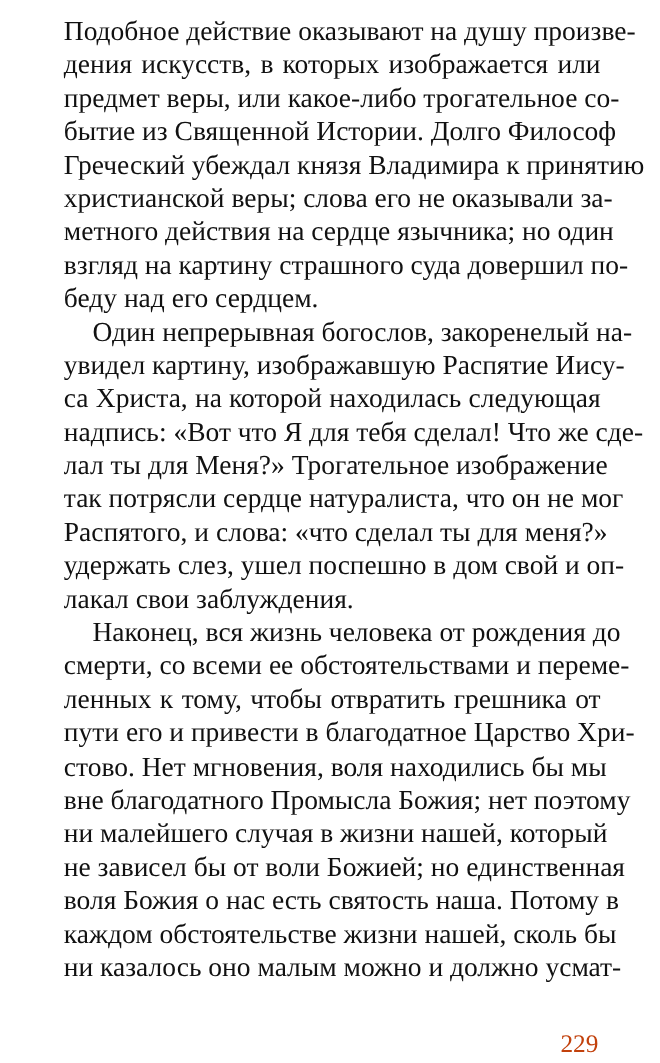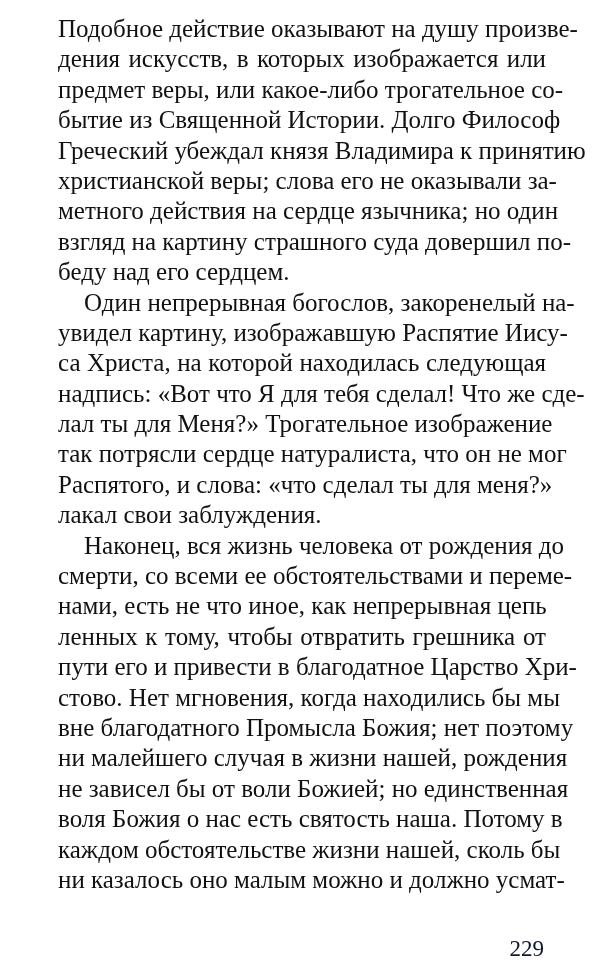--- a/index.html
+++ b/index.html
@@ -7,21 +7,21 @@
   .page {
     position:absolute; left:58px; top:14px; width:488px;
     font-family:"Liberation Serif", serif; font-size:25px; color:#111;
     line-height:30.4px;
   }
   .line { display:block; white-space:nowrap; text-align:justify; text-align-last:justify; height:30.4px; }
   .line.last { text-align-last:left; }
   .line.indent { padding-left:26px; }
   .page-number {
     position:absolute; right:56px; top:936px;
-    font-family:"Liberation Serif", serif; font-size:23px; color:#0f172a;
+    font-family:"Liberation Serif", serif; font-size:23px; color:#c2410c;
   }
 </style>
 </head>
 <body>
 
 <div class="page">
   <div>
     <span class="line">Подобное действие оказывают на душу произве-</span>
     <span class="line">дения искусств, в которых изображается или</span>
     <span class="line">предмет веры, или какое-либо трогательное со-</span>
@@ -33,31 +33,31 @@
     <span class="line last">беду над его сердцем.</span>
   </div>
   <div>
     <span class="line indent">Один непрерывная богослов, закоренелый на-</span>
     <span class="line">увидел картину, изображавшую Распятие Иису-</span>
     <span class="line">са Христа, на которой находилась следующая</span>
     <span class="line">надпись: «Вот что Я для тебя сделал! Что же сде-</span>
     <span class="line">лал ты для Меня?» Трогательное изображение</span>
     <span class="line">так потрясли сердце натуралиста, что он не мог</span>
     <span class="line">Распятого, и слова: «что сделал ты для меня?»</span>
+    <span class="line">удержать слез, ушел поспешно в дом свой и оп-</span>
     <span class="line last">лакал свои заблуждения.</span>
   </div>
   <div>
     <span class="line indent">Наконец, вся жизнь человека от рождения до</span>
     <span class="line">смерти, со всеми ее обстоятельствами и переме-</span>
-    <span class="line">нами, есть не что иное, как непрерывная цепь</span>
     <span class="line">ленных к тому, чтобы отвратить грешника от</span>
     <span class="line">пути его и привести в благодатное Царство Хри-</span>
-    <span class="line">стово. Нет мгновения, когда находились бы мы</span>
+    <span class="line">стово. Нет мгновения, воля находились бы мы</span>
     <span class="line">вне благодатного Промысла Божия; нет поэтому</span>
-    <span class="line">ни малейшего случая в жизни нашей, рождения</span>
+    <span class="line">ни малейшего случая в жизни нашей, который</span>
     <span class="line">не зависел бы от воли Божией; но единственная</span>
     <span class="line">воля Божия о нас есть святость наша. Потому в</span>
     <span class="line">каждом обстоятельстве жизни нашей, сколь бы</span>
     <span class="line">ни казалось оно малым можно и должно усмат-</span>
 
   </div>
 </div>
 
 <div class="page-number">229</div>
 

